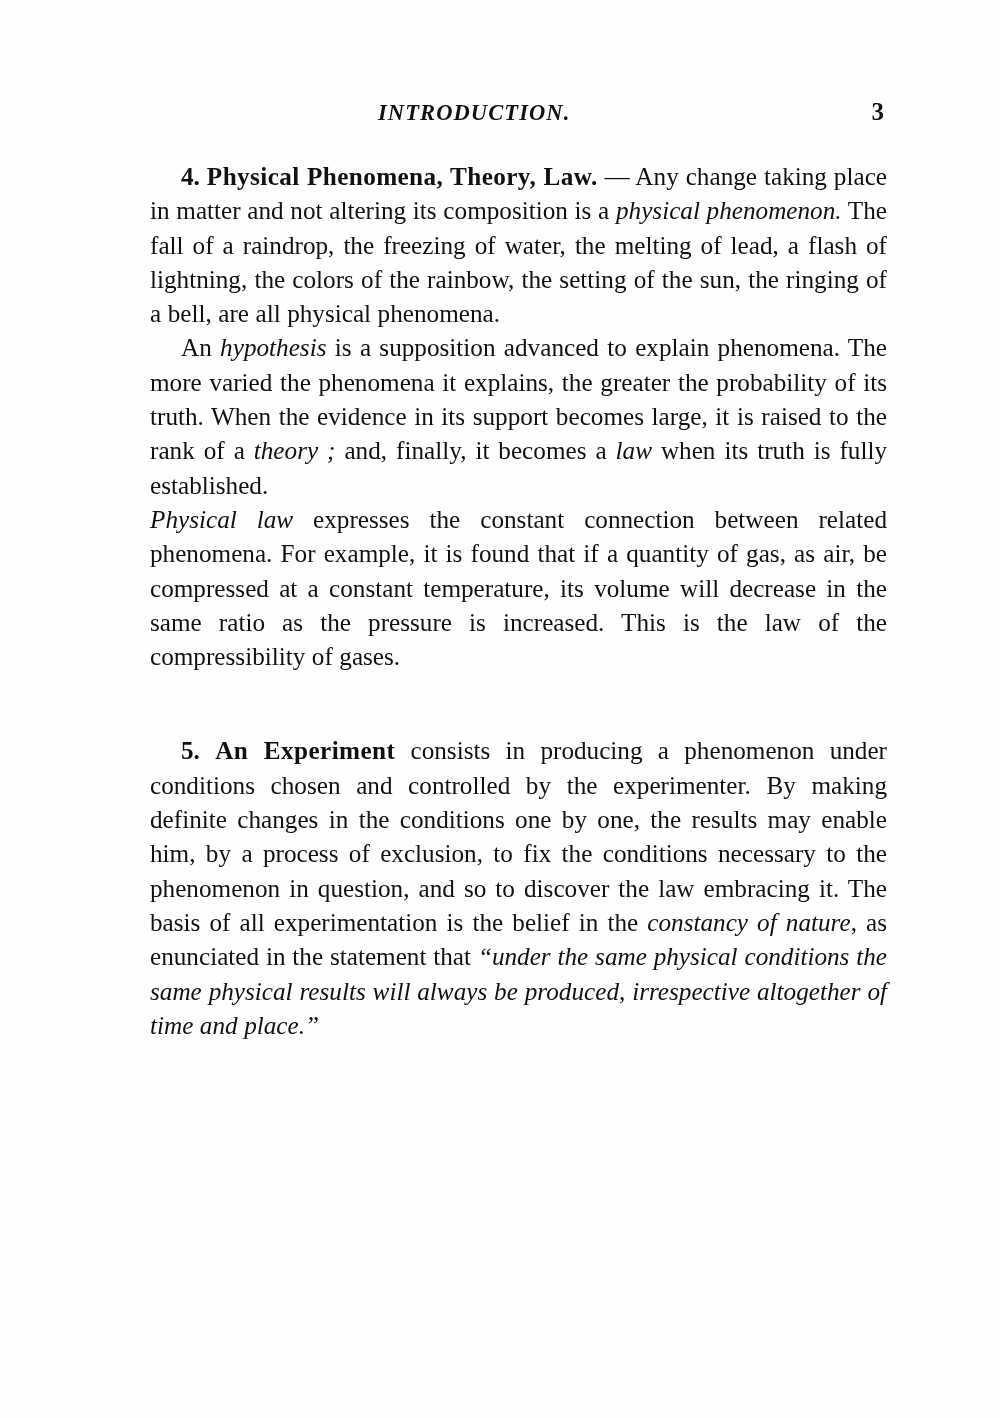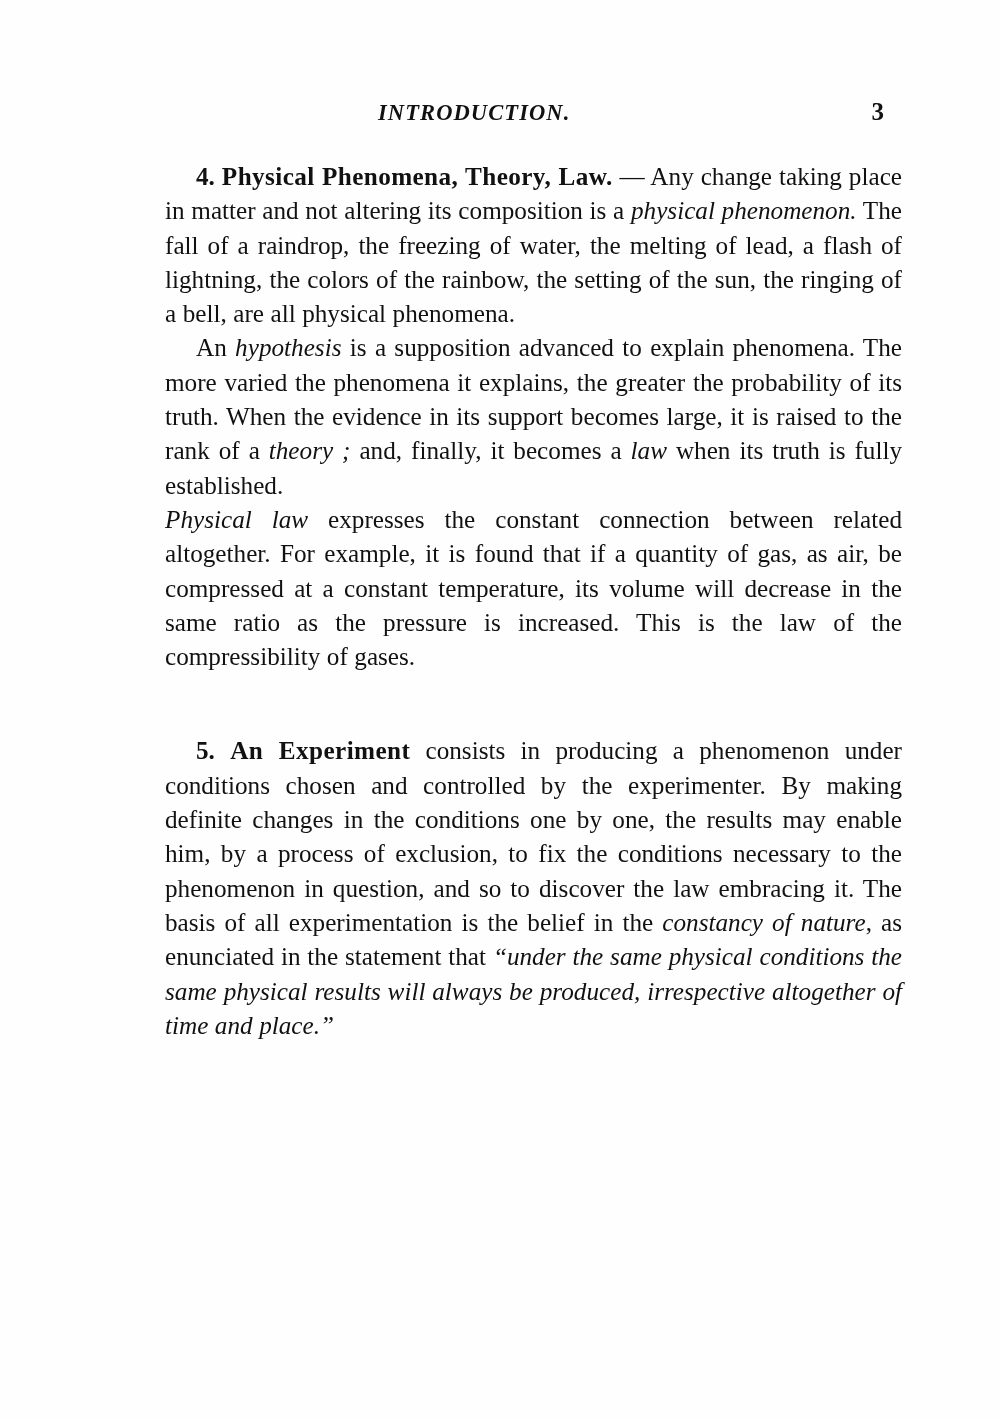--- a/index.html
+++ b/index.html
@@ -43,21 +43,21 @@
   .rh-folio {
     font-weight: 700;
     font-size: 25px;
     margin-left: auto;
     padding-right: 2px;
   }
 
   
   .textblock {
     position: absolute;
-    left: 165px;
+    left: 150px;
     top: 160px;
     width: 737px;
   }
 
   p.para {
     margin: 0;
     font-size: 25.2px;
     line-height: 34.3px;
     text-align: justify;
     text-justify: inter-word;
@@ -112,21 +112,21 @@
 
     <p class="para indent">
       <span class="sec-num">4.</span><span> </span><span class="sec-head">Physical Phenomena, Theory, Law.</span><span class="emdash"> — </span><span>Any change taking place in matter and not altering its composition is a </span><span class="ital">physical phenomenon.</span><span>  The fall of a raindrop, the freezing of water, the melting of lead, a flash of lightning, the colors of the rainbow, the setting of the sun, the ringing of a bell, are all physical phenomena.</span>
     </p>
 
     <p class="para indent">
       <span>An </span><span class="ital">hypothesis</span><span> is a supposition advanced to explain phenomena.  The more varied the phenomena it explains, the greater the probability of its truth.  When the evidence in its support becomes large, it is raised to the rank of a </span><span class="ital">theory ;</span><span> and, finally, it becomes a </span><span class="ital">law</span><span> when its truth is fully established.</span>
     </p>
 
     <p class="para noindent">
-      <span class="ital">Physical law</span><span> expresses the constant connection between related altogether.  For example, it is found that if a quantity of gas, as air, be compressed at a constant temperature, its volume will decrease in the same ratio as the pressure is increased.  This is the law of the compressibility of gases.</span>
+      <span class="ital">Physical law</span><span> expresses the constant connection between related phenomena.  For example, it is found that if a quantity of gas, as air, be compressed at a constant temperature, its volume will decrease in the same ratio as the pressure is increased.  This is the law of the compressibility of gases.</span>
     </p>
 
     <p class="para indent gap-before">
       <span class="sec-num">5.</span><span> </span><span class="sec-head">An Experiment</span><span> consists in producing a phenomenon under conditions chosen and controlled by the experimenter.   By making definite changes in the conditions one by one, the results may enable him, by a process of exclusion, to fix the conditions necessary to the phenomenon in question, and so to discover the law embracing it.  The basis of all experimentation is the belief in the </span><span class="ital">constancy of nature</span><span>, as enunciated in the statement that </span><span class="quote-ital">“under the same physical conditions the same physical results will always be produced, irrespective altogether of time and place.”</span>
     </p>
 
   </div>
 </div>
 
 </body></html>

